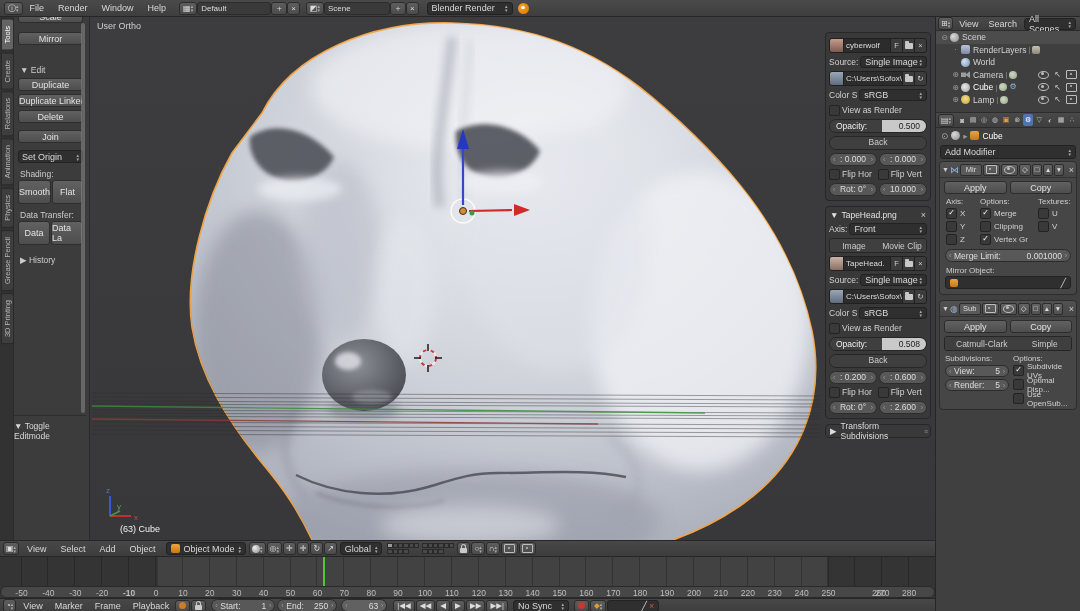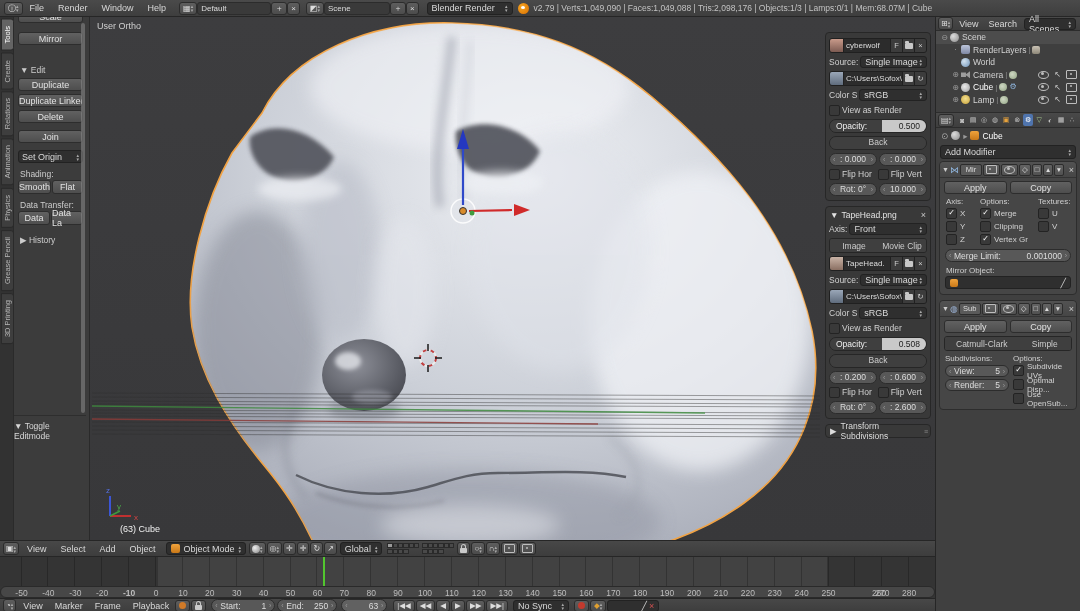--- a/index.html
+++ b/index.html
@@ -40,21 +40,21 @@
   
   #tools{left:0;top:17px;width:90px;height:523px;background:#3c3c3c;border-right:1px solid #2a2a2a;box-sizing:border-box;overflow:hidden;}
   #tooltabs{position:absolute;left:0;top:0;width:14px;height:523px;background:#323232;border-right:1px solid #2a2a2a;box-sizing:border-box;}
   .ttab{writing-mode:vertical-rl;transform:rotate(180deg);font-size:7.5px;color:#b5b5b5;background:#3e3e3e;
         border:1px solid #2a2a2a;border-radius:3px 0 0 3px;padding:6px 1px;margin:2px 0 2px 1px;display:block;box-sizing:border-box;}
   .ttab.on{background:#646464;color:#fff;}
   #shelf{position:absolute;left:14px;top:0;width:72px;height:523px;}
   .tsb{display:block;margin:3px 3px 0 4px;height:13px;line-height:12px;text-align:center;overflow:hidden;white-space:nowrap;}
   .tslabel{margin:6px 0 1px 6px;color:#ccc;font-size:8.5px;}
   .tsrow{display:flex;margin:1px 3px 0 4px;gap:1px;}
-  .tsrow .btn{flex:1;height:14px;}
+  .tsrow .btn{flex:1;height:24px;}
   #shelf-scroll{position:absolute;right:1px;top:6px;width:4px;height:390px;border-radius:2px;background:#8b8b8b;opacity:.55;}
   #op-panel{position:absolute;left:0;top:398px;width:72px;border-top:1px solid #2e2e2e;padding-top:5px;color:#d8d8d8;font-size:8.5px;}
   
   #viewport{left:90px;top:17px;width:845px;height:523px;background:linear-gradient(#3d3d3f,#38383a);overflow:hidden;}
   #vp-label{left:97px;top:21px;color:#cfcfcf;font-size:9px;}
   #vp-objinfo{left:120px;top:524px;color:#f0f0f0;font-size:9px;}
   
   #npanel{left:823px;top:32px;width:110px;height:402px;}
   .npbox{background:rgba(57,57,57,.97);border:1px solid #272727;border-radius:4px;margin:0 2px 5px 2px;padding:2px 2px;box-sizing:border-box;}
   .npr{display:flex;align-items:center;gap:2px;margin:3px 1px;height:12px;}
@@ -161,21 +161,20 @@
     <span class="hchip">×</span>
     <span class="hchip" style="margin-left:6px">◩<span class="updn">▴<br>▾</span></span>
     <span class="hchip" style="width:66px;background:#3a3a3a">Scene</span>
     <span class="hchip">＋</span>
     <span class="hchip">×</span>
     <span class="ddark" style="margin-left:8px;height:13px;width:86px">
       <span>Blender Render</span>
         <span class="updn">▴<br>▾</span>
       </span>
     <span id="blender-logo"></span>
-    <span style="color:#c3c3c3;font-size:8.5px">v2.79 | Verts:1,049,090 | Faces:1,049,088 | Tris:2,098,176 | Objects:1/3 | Lamps:0/1 | Mem:68.07M | Cube</span>
   </div>
 
   <div id="tools" class="abs">
     <div id="tooltabs">
       <span class="ttab on">Tools</span>
       <span class="ttab">Create</span>
       <span class="ttab">Relations</span>
       <span class="ttab">Animation</span>
       <span class="ttab">Physics</span>
       <span class="ttab">Grease Pencil</span>

